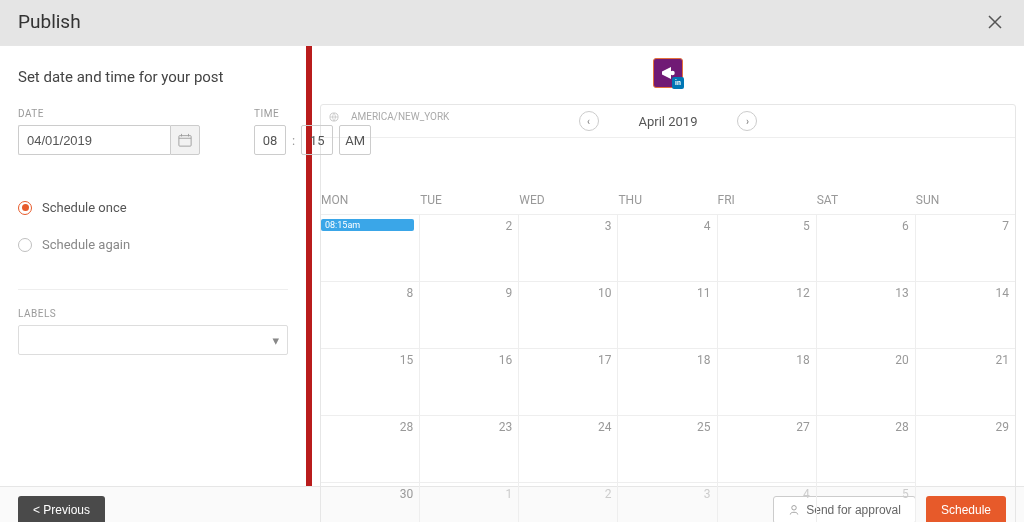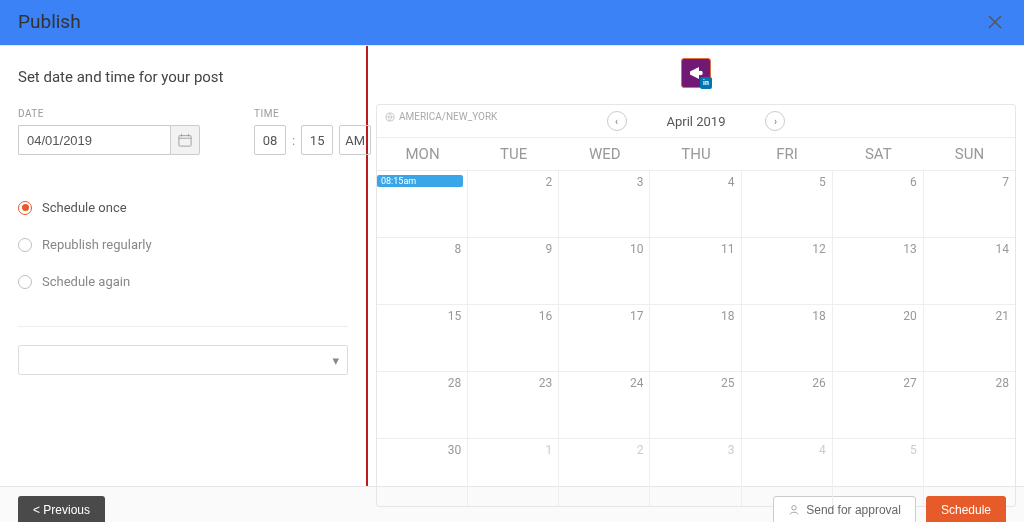--- a/index.html
+++ b/index.html
@@ -11,43 +11,43 @@
       width: 1024px;
       height: 522px;
       overflow: hidden;
     }
     .header {
       display: flex;
       align-items: center;
       justify-content: space-between;
       padding: 10px 18px 12px 18px;
       border-bottom: 1px solid #e6e6e6;
-      background: #3b82f6;
+      background: #e5e5e5;
     }
     .header h1 {
       font-size: 19px;
       font-weight: 400;
       color: #333;
     }
     .close-icon {
       cursor: pointer;
       width: 22px;
       height: 22px;
       display: flex;
       align-items: center;
       justify-content: center;
       color: #555;
     }
     .body {
       display: flex;
       height: 440px;
     }
     .left {
-      width: 368px;
-      border-right: 2px solid #b91c1c;
+      width: 312px;
+      border-right: 6px solid #b91c1c;
       padding: 22px 18px 18px 18px;
       position: relative;
     }
     .subtitle {
       font-size: 15px;
       color: #444;
       margin-bottom: 22px;
     }
     .row1 {
       display: flex;
@@ -202,45 +202,46 @@
       padding: 6px 0;
     }
     .tz {
       position: absolute;
       left: 8px;
       top: 6px;
       font-size: 10px;
       color: #aaa;
       display: flex;
       align-items: center;
-      gap: 4px;
+      gap: 12px;
     }
     .nav-btn {
       width: 20px; height: 20px;
       border: 1px solid #ccc;
       border-radius: 50%;
       display: flex;
       align-items: center;
       justify-content: center;
       color: #777;
       font-size: 10px;
       cursor: pointer;
     }
     .month-label { font-size: 13px; color: #555; }
     .cal-head {
       display: grid;
       grid-template-columns: repeat(7, 1fr);
       border-top: 1px solid #eee;
       border-bottom: 1px solid #eee;
     }
     .dow {
-      text-align: center;
-      font-size: 15px;
+      text-align: left;
+      font-size: 12px;
       color: #999;
       padding: 7px 0;
+      margin-top: 48px;
     }
     .cal-grid {
       display: grid;
       grid-template-columns: repeat(7, 1fr);
     }
     .cell {
       height: 67px;
       border-right: 1px solid #eee;
       border-bottom: 1px solid #eee;
       position: relative;
@@ -334,29 +335,26 @@
       </div>
     </div>
 
     <div class="radio-list">
       <div class="radio-row selected">
         <span class="radio selected"></span>
         <span class="radio-label">Schedule once</span>
       </div>
       <div class="radio-row">
         <span class="radio"></span>
-        <span class="radio-label">Republish regularly</span>
-      </div>
-      <div class="radio-row">
-        <span class="radio"></span>
         <span class="radio-label">Schedule again</span>
       </div>
     </div>
 
     <div class="labels-field">
+      <div class="field-label">LABELS</div>
       <div class="labels-select">
         <span>▾</span>
       </div>
     </div>
   </div>
 
   <div class="right">
     <div class="channel-row">
       <div class="channel-chip">
         <svg width="18" height="18" viewBox="0 0 24 24">
@@ -468,29 +466,29 @@
         <div class="cell">
             <span class="daynum">23</span>
           </div>
         <div class="cell">
             <span class="daynum">24</span>
           </div>
         <div class="cell">
             <span class="daynum">25</span>
           </div>
         <div class="cell">
-            <span class="daynum">26</span>
-          </div>
-        <div class="cell">
             <span class="daynum">27</span>
           </div>
         <div class="cell">
             <span class="daynum">28</span>
           </div>
 
+        <div class="cell lastrow">
+            <span class="daynum">29</span>
+          </div>
         <div class="cell lastrow">
             <span class="daynum">30</span>
           </div>
         <div class="cell lastrow">
             <span class="daynum other">1</span>
           </div>
         <div class="cell lastrow">
             <span class="daynum other">2</span>
           </div>
         <div class="cell lastrow">

